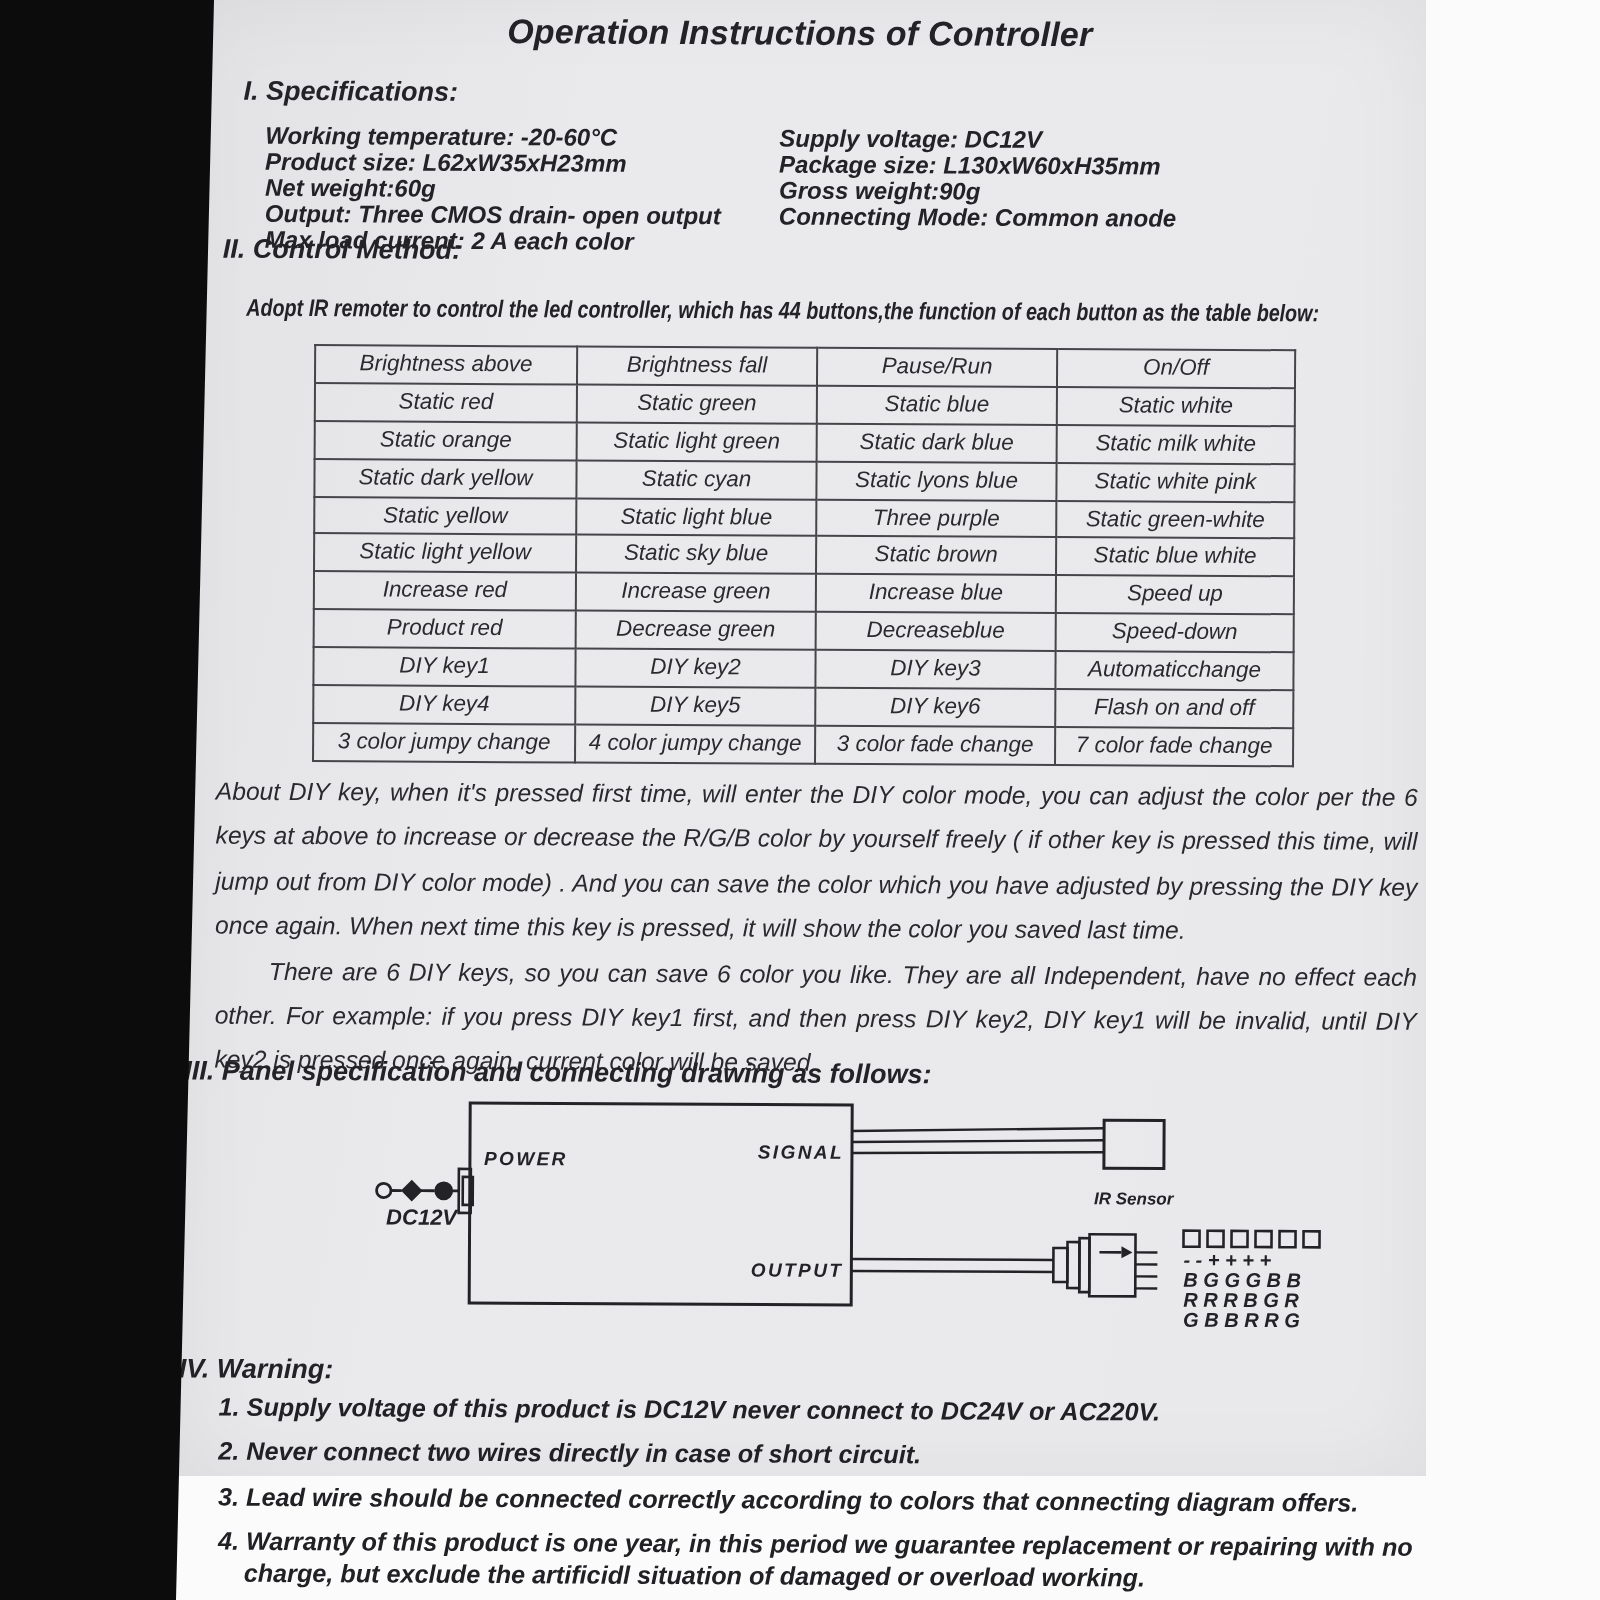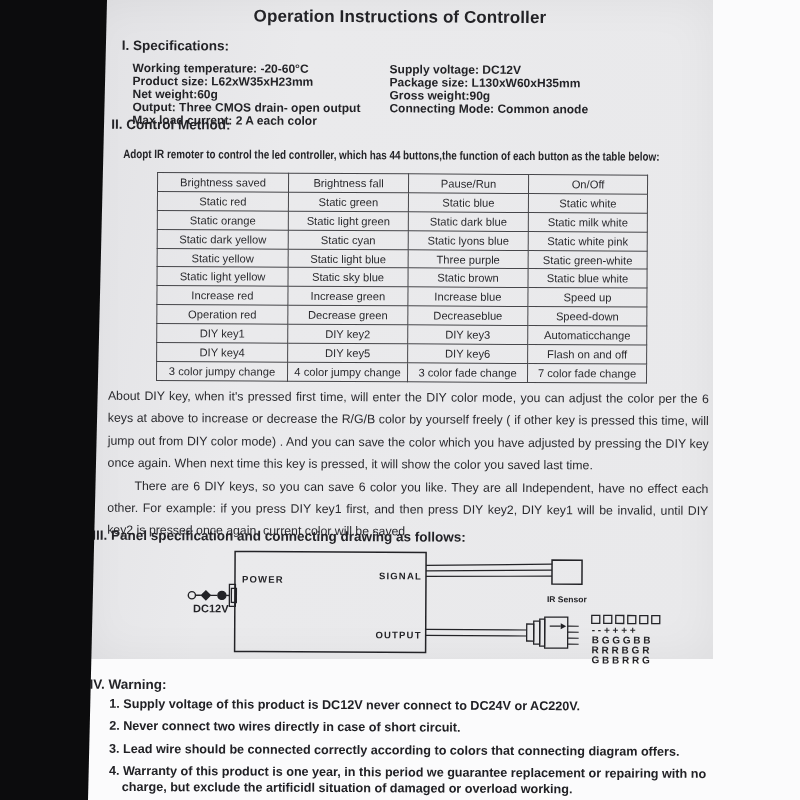--- a/index.html
+++ b/index.html
@@ -9,23 +9,24 @@
     font-family:"Liberation Sans", sans-serif;
     color:#232327;
   }
   .black-band{
     position:absolute;left:0;top:0;width:107px;height:800px;
     background:#0c0c0d;
     clip-path:polygon(0 0,107px 0,88px 100%,0 100%);
     z-index:5;
   }
   .paper{
-    position:absolute;left:87px;top:0;width:626px;height:659px;
+    position:absolute;left:87px;top:0;width:626px;height:738px;
     background:linear-gradient(100deg,#e2e2e5 0%,#eaeaec 30%,#e9e9eb 100%);
     box-shadow:inset 0 0 45px rgba(0,0,0,0.05);
+    font-style:italic;
   }
   .content{position:absolute;inset:0;transform:rotate(0.3deg);transform-origin:60px 0;}
   .page-title{
     position:absolute;top:6px;left:0;width:100%;text-align:center;
     font-size:17px;font-weight:bold;letter-spacing:0.1px;
   }
   .sec-heading{position:absolute;font-weight:bold;font-size:13.5px;white-space:nowrap;}
   #spec-h{left:35px;top:38px;}
   .spec-col{position:absolute;font-size:12px;font-weight:bold;line-height:13px;white-space:nowrap;}
   #spec-left{left:46px;top:62px;}
@@ -87,21 +88,21 @@
 
     <table class="btn-table">
       <colgroup>
           <col style="width:131px">
           <col style="width:120px">
           <col style="width:120px">
           <col style="width:119px">
         </colgroup>
       <tbody>
         <tr>
-          <td>Brightness saved</td>
+          <td>Brightness above</td>
           <td>Brightness fall</td>
           <td>Pause/Run</td>
           <td>On/Off</td>
         </tr>
         <tr>
           <td>Static red</td>
           <td>Static green</td>
           <td>Static blue</td>
           <td>Static white</td>
         </tr>
@@ -129,21 +130,21 @@
           <td>Static brown</td>
           <td>Static blue white</td>
         </tr>
         <tr>
           <td>Increase red</td>
           <td>Increase green</td>
           <td>Increase blue</td>
           <td>Speed up</td>
         </tr>
         <tr>
-          <td>Operation red</td>
+          <td>Product red</td>
           <td>Decrease green</td>
           <td>Decreaseblue</td>
           <td>Speed-down</td>
         </tr>
         <tr>
           <td>DIY key1</td>
           <td>DIY key2</td>
           <td>DIY key3</td>
           <td>Automaticchange</td>
         </tr>

